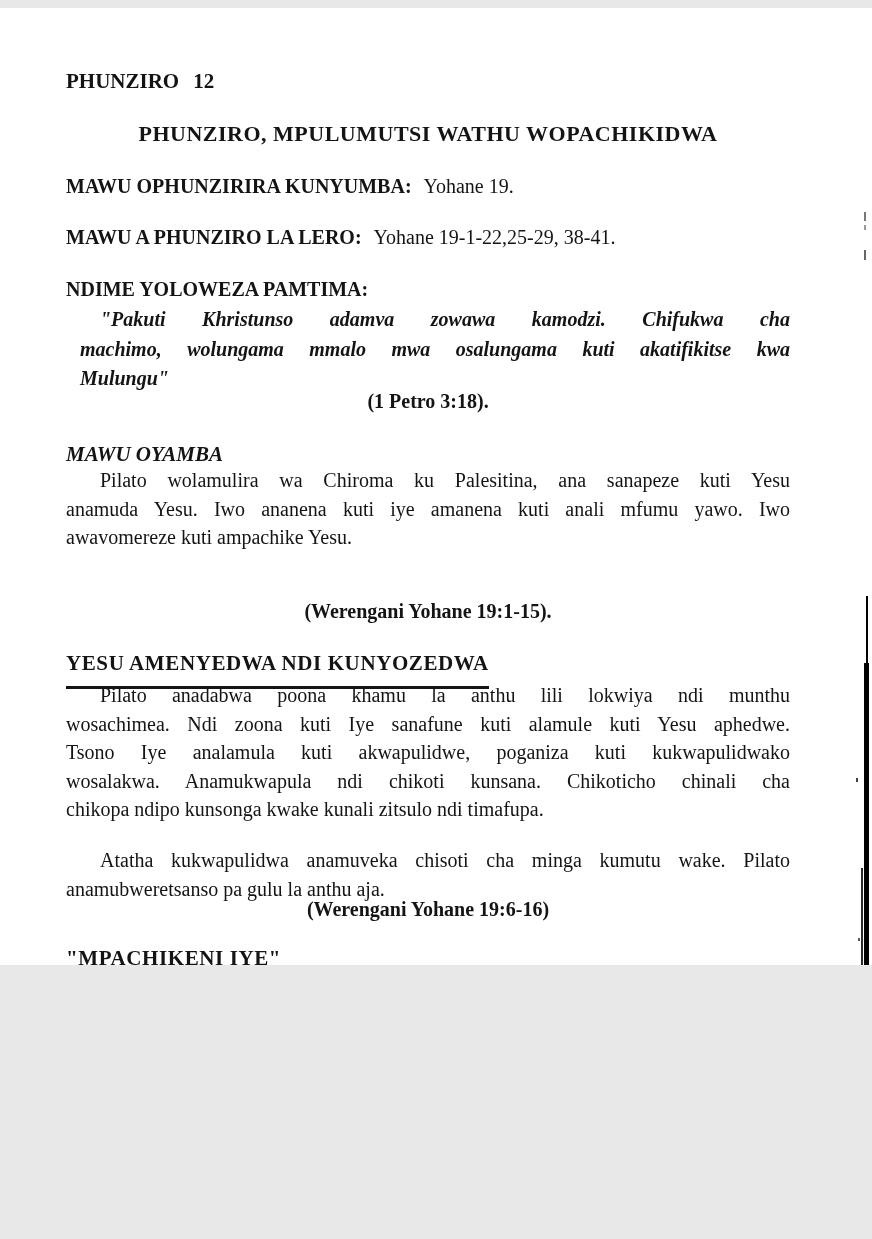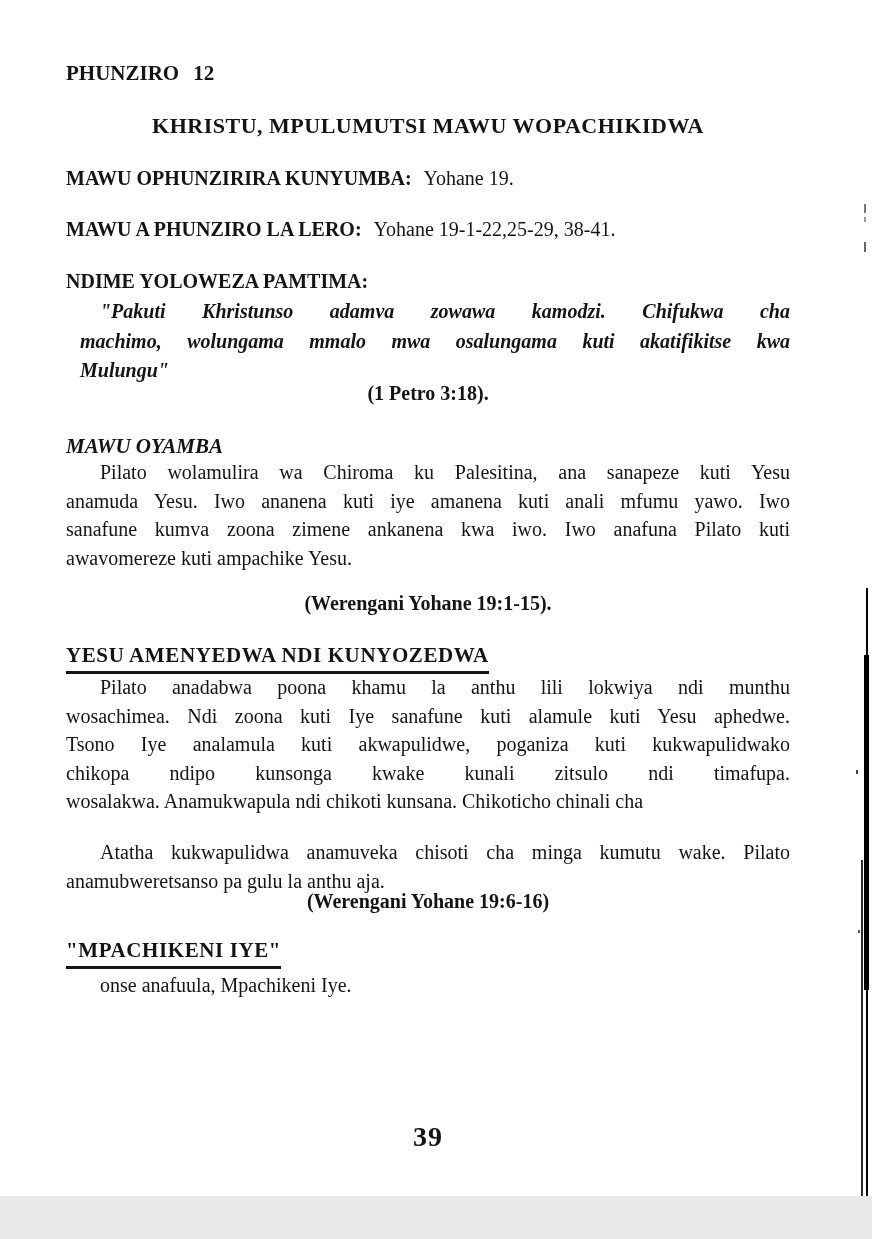--- a/index.html
+++ b/index.html
@@ -1,40 +1,40 @@
 <!DOCTYPE html>
 <html><head>
 <meta charset="utf-8">
 <style>
   html,body{margin:0;padding:0;background:#e8e8e8;}
   .page{
     position:relative;
-    width:872px;height:1196px;
-    margin:0 auto;
+    width:872px;height:957px;
+    margin:8px auto;
     background:#ffffff;
     color:#141414;
     font-family:"Liberation Serif","DejaVu Serif",serif;
     overflow:hidden;
   }
   .block{
     position:absolute;
     left:66px;width:724px;
     font-size:20px;line-height:22px;
   }
   .b{font-weight:bold;}
   .center{text-align:center;}
   .lesson-num{margin-left:14px;}
   .fs21{font-size:21px;}
   .title-text{font-size:22px;letter-spacing:.5px;}
   .ref-value{margin-left:12px;}
   .heading-underline{
     display:inline-block;
     font-weight:bold;font-size:21px;letter-spacing:.6px;
     border-bottom:3px solid #141414;
-    padding-bottom:5px;
+    padding-bottom:12px;
   }
   
   .para .line{
     text-align:justify;
     text-align-last:justify;
     line-height:28.5px;
   }
   .para .line:last-child{text-align-last:left;}
   .para.indent .line:first-child{text-indent:34px;}
   .quote{
@@ -60,21 +60,21 @@
 </head>
 <body>
 
 <div class="page">
 
   <div class="block" style="top:62px;">
     <span class="b fs21">PHUNZIRO</span><span class="b fs21 lesson-num">12</span>
   </div>
 
   <div class="block center" style="top:115px;">
-    <span class="b title-text">KHRISTU, MPULUMUTSI MAWU WOPACHIKIDWA</span>
+    <span class="b title-text">PHUNZIRO, MPULUMUTSI WATHU WOPACHIKIDWA</span>
   </div>
 
   <div class="block" style="top:167px;">
     <span class="b">MAWU OPHUNZIRIRA KUNYUMBA:</span><span class="ref-value">Yohane 19.</span>
   </div>
 
   <div class="block" style="top:218px;">
     <span class="b">MAWU A PHUNZIRO LA LERO:</span><span class="ref-value">Yohane 19-1-22,25-29, 38-41.</span>
   </div>
 
@@ -92,38 +92,37 @@
     <span class="b">(1 Petro 3:18).</span>
   </div>
 
   <div class="block" style="top:435px;font-style:italic;">
     <span class="b fs21">MAWU OYAMBA</span>
   </div>
 
   <div class="block para indent" style="top:458px;">
       <div class="line">Pilato wolamulira wa Chiroma ku Palesitina, ana sanapeze kuti Yesu</div>
       <div class="line">anamuda Yesu. Iwo ananena kuti iye amanena kuti anali mfumu yawo. Iwo</div>
-      <div class="line">sanafune kumva zoona zimene ankanena kwa iwo. Iwo anafuna Pilato kuti</div>
       <div class="line">awavomereze kuti ampachike Yesu.</div>
     </div>
 
   <div class="block center cite" style="top:592px;">
     <span class="pref">(Werengani </span><span class="boldref">Yohane 19:1-15).</span>
   </div>
 
   <div class="block" style="top:644px;">
     <span class="heading-underline">YESU AMENYEDWA NDI KUNYOZEDWA</span>
   </div>
 
   <div class="block para indent" style="top:673px;">
       <div class="line">Pilato anadabwa poona khamu la anthu lili lokwiya ndi munthu</div>
       <div class="line">wosachimea. Ndi zoona kuti Iye sanafune kuti alamule kuti Yesu aphedwe.</div>
       <div class="line">Tsono Iye analamula kuti akwapulidwe, poganiza kuti kukwapulidwako</div>
+      <div class="line">wosalakwa. Anamukwapula ndi chikoti kunsana. Chikoticho chinali cha</div>
       <div class="line">chikopa ndipo kunsonga kwake kunali zitsulo ndi timafupa.</div>
-      <div class="line">wosalakwa. Anamukwapula ndi chikoti kunsana. Chikoticho chinali cha</div>
     </div>
 
   <div class="block para indent" style="top:838px;">
       <div class="line">Atatha kukwapulidwa anamuveka chisoti cha minga kumutu wake. Pilato</div>
       <div class="line">anamubweretsanso pa gulu la anthu aja.</div>
     </div>
 
   <div class="block center cite" style="top:890px;">
     <span class="pref">(Werengani </span><span class="boldref">Yohane 19:6-16)</span>
   </div>

